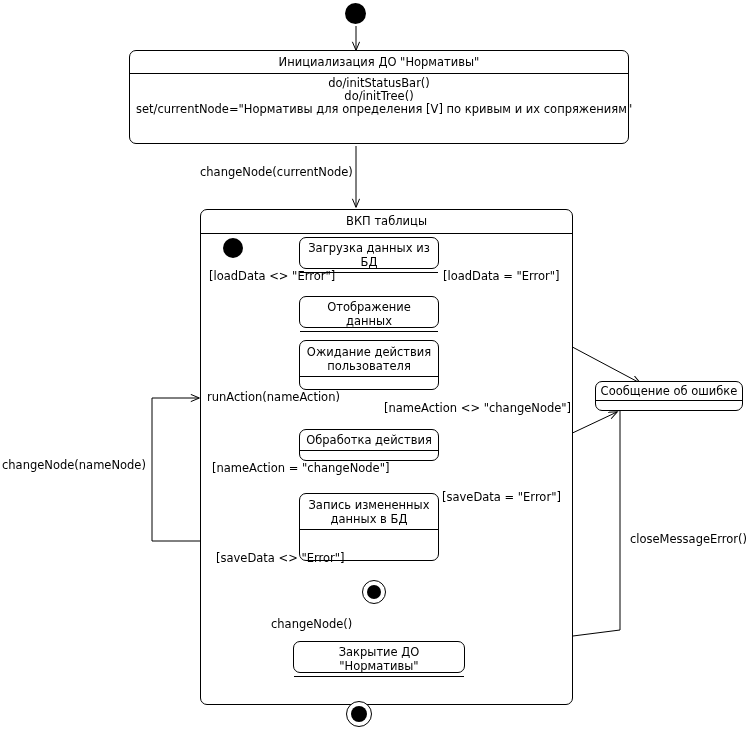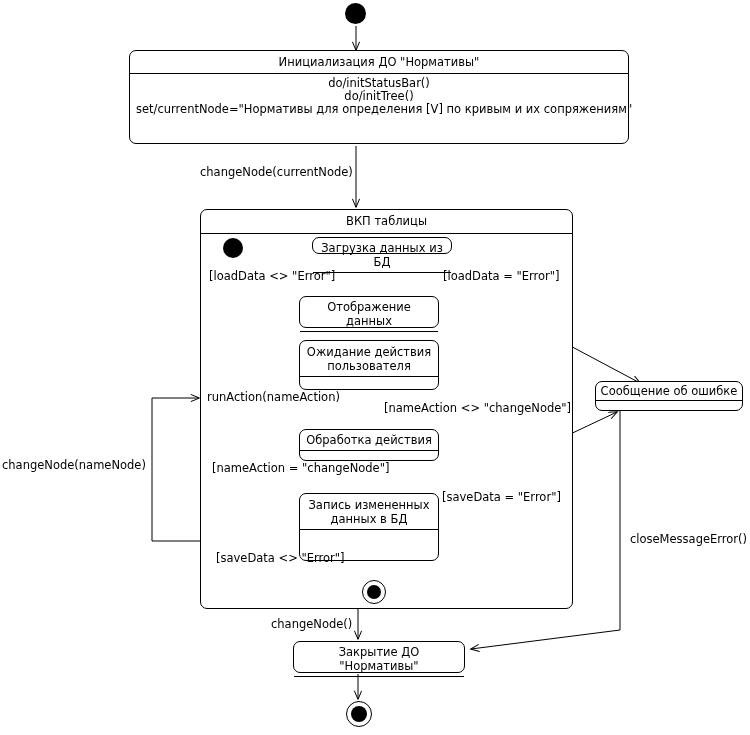--- a/index.html
+++ b/index.html
@@ -76,31 +76,31 @@
     <div class="title">Инициализация ДО "Нормативы"</div>
     <div class="sep"></div>
     <div class="body" style="padding:3px 6px 5px 6px;">
       <div class="lbl ctr" style="position:static;">do/initStatusBar()</div>
       <div class="lbl ctr" style="position:static;">do/initTree()</div>
       <div class="lbl ctr" style="position:static;">set/currentNode="Нормативы для определения [V] по кривым и их сопряжениям"</div>
     </div>
   </div>
 
   <div class="shadow" style="left:204px;top:213px;width:372px;height:396px;"></div>
-  <div class="composite" style="left:200px;top:209px;width:373px;height:400px;">
+  <div class="composite" style="left:200px;top:209px;width:373px;height:496px;">
     <div class="ctitle">ВКП таблицы</div>
   </div>
 
   <div class="initbox" style="left:223px;top:238px;width:24px;height:24px;">
     <div class="shadow" style="left:3px;top:3px;width:20px;height:20px;"></div>
     <div class="nodecircle" style="left:0;top:0;width:20px;height:20px;"></div>
   </div>
 
   <div class="shadow" style="left:303px;top:241px;width:140px;height:30px;"></div>
-  <div class="state" style="left:299px;top:237px;width:140px;height:17px;margin-left:13px;">
+  <div class="state" style="left:299px;top:237px;width:140px;height:32px;">
     <div class="title" style="padding:3px 4px 3px 4px;">Загрузка данных из БД</div>
     <div class="sep"></div>
     <div class="body" style="height:6px;"></div>
   </div>
 
   <div class="shadow" style="left:303px;top:300px;width:140px;height:30px;"></div>
   <div class="state" style="left:299px;top:296px;width:140px;height:32px;">
     <div class="title" style="padding:3px 4px 3px 4px;">Отображение данных</div>
     <div class="sep"></div>
     <div class="body" style="height:6px;"></div>

